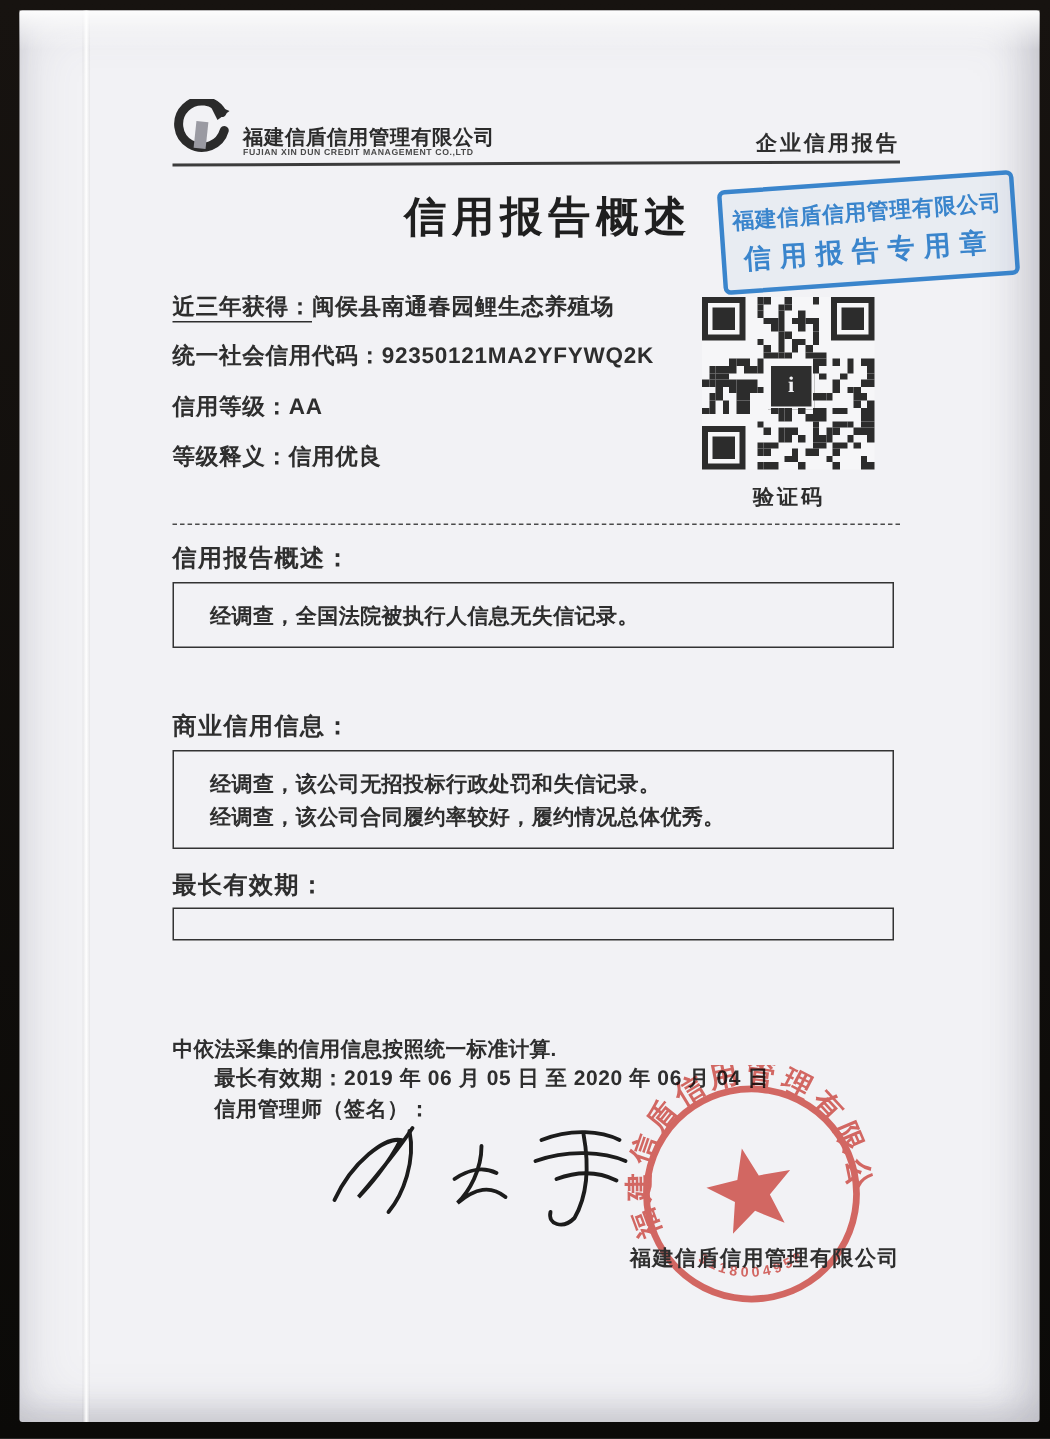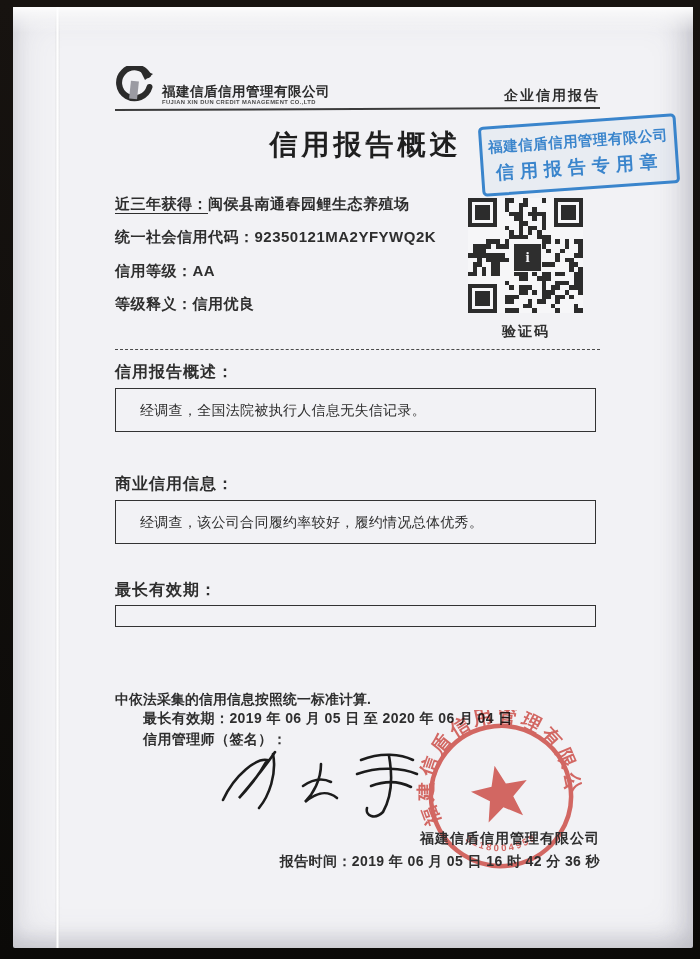--- a/index.html
+++ b/index.html
@@ -48,21 +48,21 @@
     display:flex;align-items:center;justify-content:center;}
   .qr-center span{color:#f2f2f5;font-size:15px;font-weight:700;font-family:"Liberation Serif",serif;}
   .qr-caption{margin-top:10px;text-align:center;font-size:14px;font-weight:700;letter-spacing:2px;}
 
   .dashed{position:absolute;left:0;top:287px;width:100%;border-top:1.5px dashed #4a4a4a;}
 
   
   .sec-h{position:absolute;left:0;font-size:16px;font-weight:700;letter-spacing:1px;}
   .sec-box{position:absolute;left:0;width:481px;border:1.5px solid #333;box-sizing:border-box;
     padding:10px 10px 10px 24px;}
-  .sec-box .bl{font-size:14px;font-weight:400;line-height:22px;white-space:nowrap;letter-spacing:.3px;}
+  .sec-box .bl{font-size:14px;font-weight:700;line-height:22px;white-space:nowrap;letter-spacing:.3px;}
   .h1{top:300px}.b1{top:326px}
   .h2{top:412px}.b2{top:438px}
   .h3{top:518px}.b3{top:543px}
 
   
   .note{position:absolute;left:0;width:100%;font-size:13.8px;font-weight:700;line-height:21px;white-space:nowrap;letter-spacing:.2px;}
   .n1{top:606px;padding-left:28px;}
   .n2{top:627px;}
   .validity{position:absolute;left:28px;top:648px;font-size:14px;font-weight:700;white-space:nowrap;letter-spacing:.4px;}
   .signer{position:absolute;left:28px;top:669px;font-size:14px;font-weight:700;letter-spacing:.4px;}
@@ -304,20 +304,21 @@
 
       <div class="dashed"></div>
 
       <div class="sec-h h1">信用报告概述：</div>
       <div class="sec-box b1">
         <div class="bl">经调查，全国法院被执行人信息无失信记录。</div>
       </div>
 
       <div class="sec-h h2">商业信用信息：</div>
       <div class="sec-box b2">
+        <div class="bl">经调查，该公司无招投标行政处罚和失信记录。</div>
         <div class="bl">经调查，该公司合同履约率较好，履约情况总体优秀。</div>
       </div>
 
       <div class="sec-h h3">最长有效期：</div>
       <div class="sec-box b3">
       </div>
 
       <div class="note n2">中依法采集的信用信息按照统一标准计算.</div>
       <div class="validity">
         <span>最长有效期：</span><span>2019 年 06 月 05 日  至  2020 年 06 月 04 日</span>
@@ -346,19 +347,16 @@
           </text>
           <polygon fill="#d5433c" points="86,55 93.3,74.9 114.5,75.7 97.9,88.9 103.6,109.3 86,97.5 68.4,109.3 74.1,88.9 57.5,75.7 78.7,74.9"></polygon>
           <path id="arcBot" d="M39,119 A61,61 0 0 0 133,119" fill="none"></path>
           <text fill="#d5433c" font-size="9.5" font-weight="700" letter-spacing="2.5">
             <textPath href="#arcBot" startOffset="4">3118004958</textPath>
           </text>
         </g>
       </svg>
 
       <div class="foot-co">福建信盾信用管理有限公司</div>
-      <div class="foot-time">
-        <span>报告时间：</span><span>2019 年 06 月 05 日 16 时 42 分 36 秒</span>
-      </div>
 
     </div>
   </div>
 </div>
 
 </body></html>

